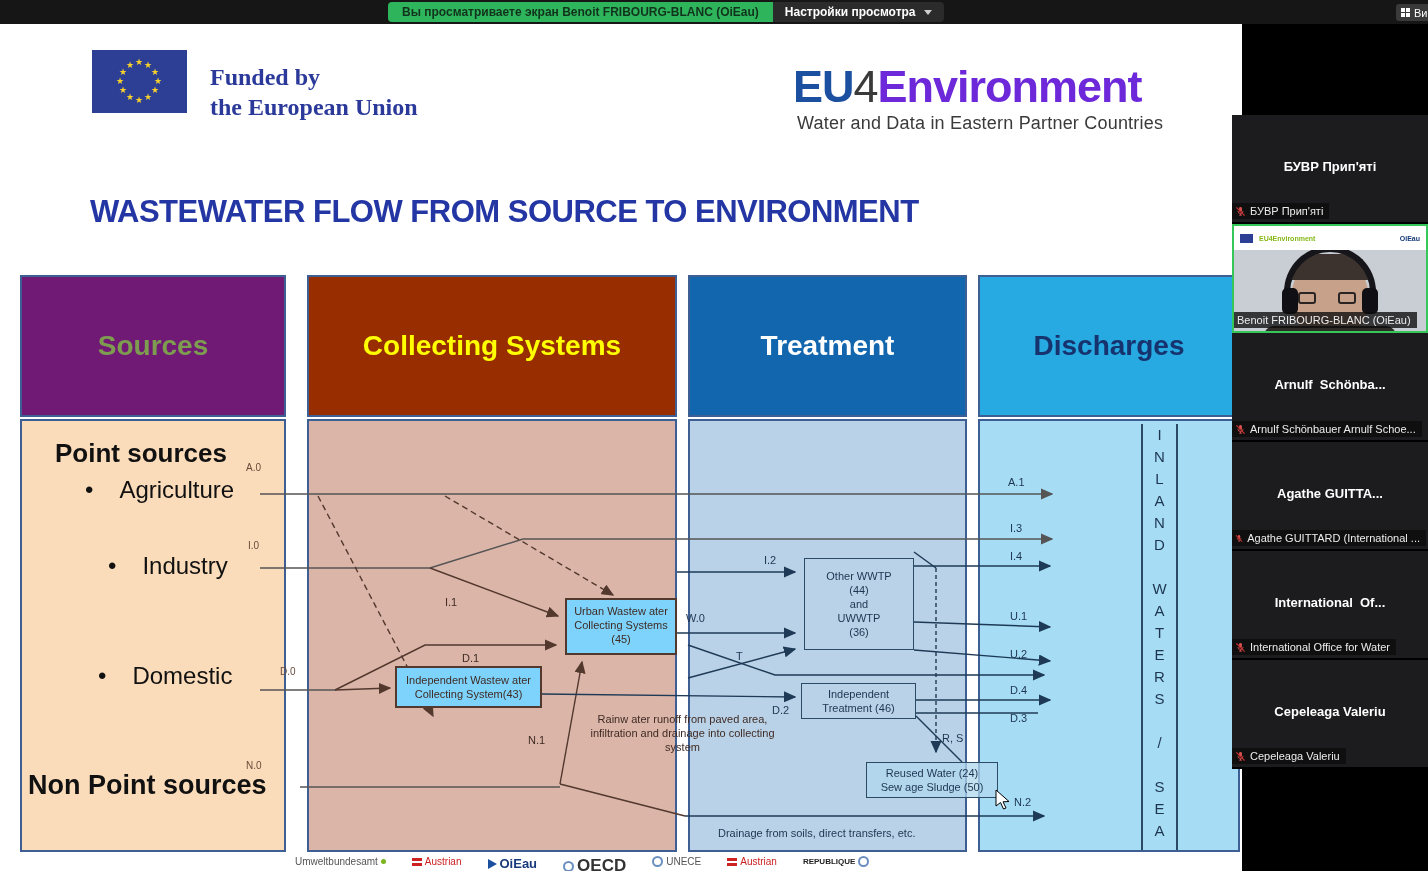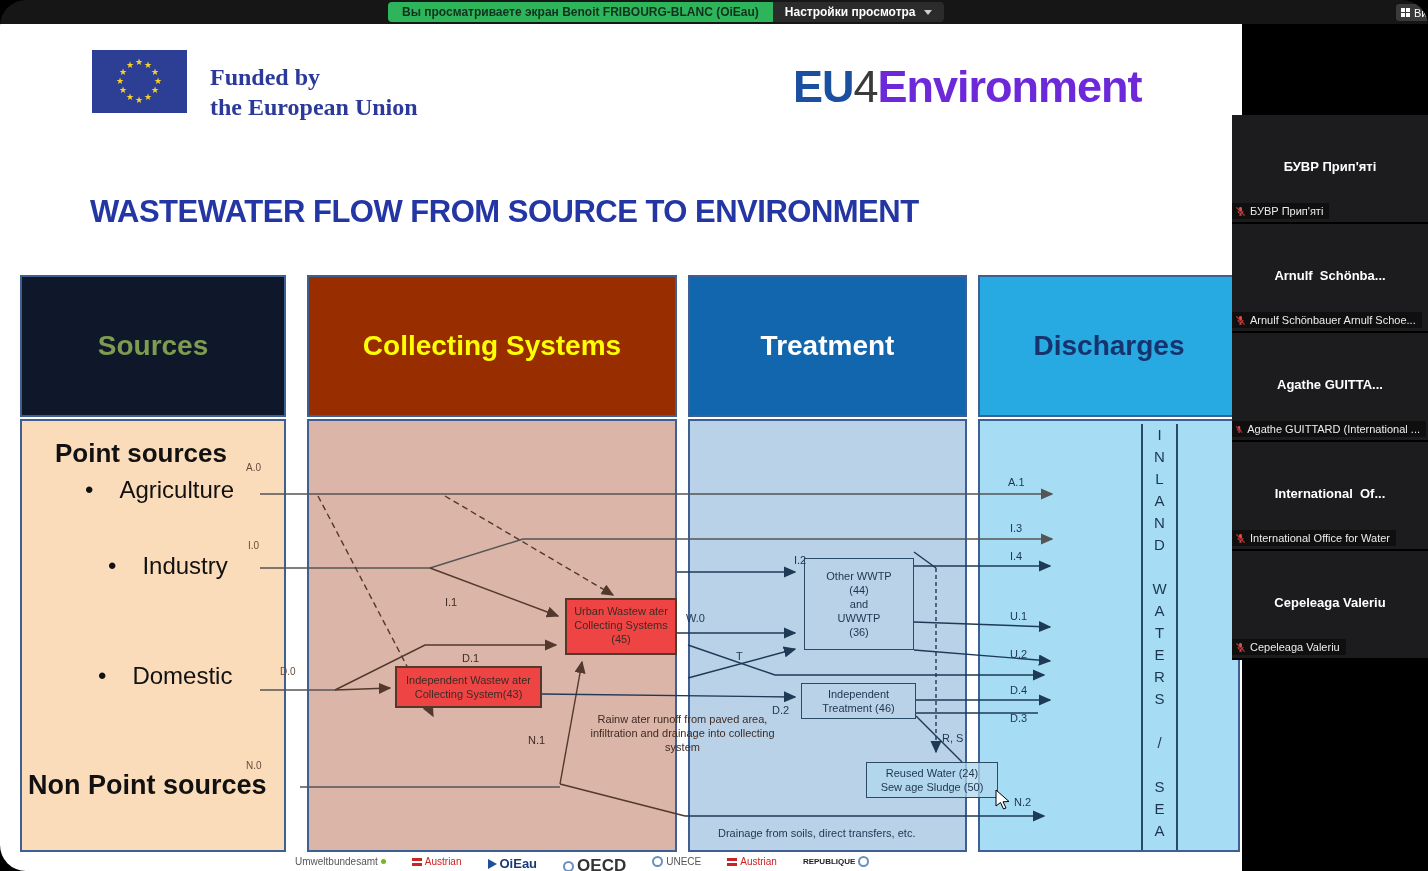--- a/index.html
+++ b/index.html
@@ -1,17 +1,17 @@
 <!DOCTYPE html>
 <html><head>
 <meta charset="utf-8">
 <style>
   html,body{margin:0;padding:0;background:#000;}
   .screen{position:relative;width:1428px;height:871px;background:#000;overflow:hidden;
-          font-family:"Liberation Sans","DejaVu Sans",sans-serif;border-radius:26px;}
+          font-family:"Liberation Sans","DejaVu Sans",sans-serif;}
   
   .topbar{position:absolute;left:0;top:0;width:1428px;height:24px;background:#161616;}
   .share-banner{position:absolute;left:388px;top:2px;height:20px;display:flex;}
   .share-banner .green{background:#2eb55c;color:#11321c;font-size:12px;font-weight:bold;
       display:flex;align-items:center;padding:0 14px;border-radius:4px 0 0 4px;}
   .share-banner .dark{background:#2b2b2b;color:#fff;font-size:12px;font-weight:bold;
       display:flex;align-items:center;gap:8px;padding:0 12px;border-radius:0 4px 4px 0;}
   .chev{width:0;height:0;border-left:4px solid transparent;border-right:4px solid transparent;
       border-top:5px solid #cfcfcf;}
   .view-btn{position:absolute;left:1396px;top:4px;height:17px;width:40px;background:#3a3a3a;
@@ -27,37 +27,37 @@
   .euflag{left:92px;top:26px;width:95px;height:63px;background:#2c3f94;}
   .funded{left:210px;top:38px;color:#2b3a9a;font-weight:bold;font-size:24px;line-height:30px;font-family:Liberation Serif, serif;}
   
   .brand{left:793px;top:40px;font-weight:bold;font-size:45px;line-height:45px;letter-spacing:-1px;}
   .brand .eu{color:#1b4fa0;}.brand .four{color:#3a3a3a;font-weight:400;}.brand .env{color:#6d28d9;}
   .brand-sub{left:797px;top:89px;color:#3a3a3a;font-size:18px;letter-spacing:.2px;}
   .title{left:90px;top:170px;color:#2336a4;font-weight:bold;font-size:31px;letter-spacing:-.5px;}
   
   .col{border:2px solid #3d5f94;box-sizing:border-box;}
   .hdr{display:flex;align-items:center;justify-content:center;font-weight:bold;font-size:28px;}
-  .src-h{left:20px;top:251px;width:266px;height:142px;background:#0f172a;color:#7d9c50;}
+  .src-h{left:20px;top:251px;width:266px;height:142px;background:#701a75;color:#7d9c50;}
   .col-h{left:307px;top:251px;width:370px;height:142px;background:#982e00;color:#ffff00;}
   .trt-h{left:688px;top:251px;width:279px;height:142px;background:#1166ad;color:#fff;}
   .dis-h{left:978px;top:251px;width:262px;height:142px;background:#27a9e1;color:#16336e;}
   .src-b{left:20px;top:395px;width:266px;height:433px;background:#fbdcba;}
   .col-b{left:307px;top:395px;width:370px;height:433px;background:#dbb5a8;}
   .trt-b{left:688px;top:395px;width:279px;height:433px;background:#b9d2e8;}
   .dis-b{left:978px;top:395px;width:262px;height:433px;background:#a6ddf5;}
   
   .pt{left:55px;top:414px;font-size:26px;font-weight:bold;color:#111;}
   .bullet{font-size:24px;color:#111;}
   .bullet::before{content:"•";margin-right:26px;}
   .npt{left:28px;top:746px;font-size:27px;font-weight:bold;color:#111;white-space:nowrap;z-index:3;}
   .code{font-size:10px;color:#6b4a3a;z-index:3;}
   
   .dbox{box-sizing:border-box;text-align:center;white-space:pre-line;z-index:3;}
-  .brown{border:2px solid #53382e;color:#3f2b24;background:#ef4444;font-size:11px;line-height:14px;}
+  .brown{border:2px solid #53382e;color:#3f2b24;background:#7dd3fc;font-size:11px;line-height:14px;}
   .navy{border:1.5px solid #2b4a66;color:#1e3550;background:#b9d2e8;font-size:11px;line-height:14px;}
   .note{font-size:11px;line-height:14px;white-space:pre-line;z-index:3;}
   .flab{font-size:11px;z-index:3;}
   .lab-n{color:#1e3550;}.lab-b{color:#3f2b24;}
   .inland{left:1141px;top:400px;width:33px;height:426px;border-left:2px solid #2b4a66;border-right:2px solid #2b4a66;
       color:#1e3550;font-size:15px;line-height:22px;text-align:center;white-space:pre-line;z-index:3;}
   svg.flow{position:absolute;left:0;top:0;z-index:2;}
   
   .footer{left:295px;top:832px;width:700px;height:20px;display:flex;gap:26px;align-items:flex-start;
       font-size:10px;color:#555;white-space:nowrap;z-index:4;}
@@ -131,20 +131,21 @@
             <text x="38" y="18">★</text>
         </g>
       </svg>
     </div>
     <div class="abs funded">
       <div>Funded by</div>
       <div>the European Union</div>
     </div>
 
     <div class="abs brand"><span class="eu">EU</span><span class="four">4</span><span class="env">Environment</span></div>
+    <div class="abs brand-sub">Water and Data in Eastern Partner Countries</div>
 
     <div class="abs title">WASTEWATER FLOW FROM SOURCE TO ENVIRONMENT</div>
 
     <div class="abs col hdr src-h">Sources</div>
     <div class="abs col hdr col-h">Collecting Systems</div>
     <div class="abs col hdr trt-h">Treatment</div>
     <div class="abs col hdr dis-h">Discharges</div>
 
     <div class="abs col src-b"></div>
     <div class="abs col col-b"></div>
@@ -223,21 +224,21 @@
 
     <div class="abs dbox navy" style="left:804px;top:534px;width:110px;height:92px;padding-top:10px;">Other WWTP
 (44)
 and
 UWWTP
 (36)</div>
     <div class="abs dbox navy" style="left:801px;top:659px;width:115px;height:36px;padding-top:3px;">Independent
 Treatment (46)</div>
     <div class="abs dbox navy" style="left:866px;top:738px;width:132px;height:36px;padding-top:3px;background:rgba(176,215,238,.75);">Reused Water (24)
 Sew age Sludge (50)</div>
-    <span class="abs flab lab-n" style="left:794px;top:530px;">I.2</span>
+    <span class="abs flab lab-n" style="left:764px;top:530px;">I.2</span>
     <span class="abs flab lab-n" style="left:686px;top:588px;">W.0</span>
     <span class="abs flab lab-n" style="left:736px;top:626px;">T</span>
     <span class="abs flab lab-n" style="left:772px;top:680px;">D.2</span>
     <span class="abs flab lab-n" style="left:942px;top:708px;">R, S</span>
     <div class="abs note lab-n" style="left:718px;top:802px;width:250px;">Drainage from soils, direct transfers, etc.</div>
 
     <span class="abs flab lab-n" style="left:1008px;top:452px;">A.1</span>
     <span class="abs flab lab-n" style="left:1010px;top:498px;">I.3</span>
     <span class="abs flab lab-n" style="left:1010px;top:526px;">I.4</span>
     <span class="abs flab lab-n" style="left:1010px;top:586px;">U.1</span>
@@ -308,20 +309,38 @@
       <div class="ntag">
         <svg width="11" height="11" viewBox="0 0 12 12">
             <rect x="4.4" y="1" width="3.2" height="5.6" rx="1.6" fill="#d95050"></rect>
             <path d="M3.2 5.4a2.8 2.8 0 0 0 5.6 0M6 8.2V10M4.5 10h3" stroke="#d95050" stroke-width="1" fill="none"></path>
             <path d="M1.5 1.5 L10.5 10.5" stroke="#c03030" stroke-width="1.5"></path>
           </svg>
         <span>БУВР Прип'яті</span>
       </div>
     </div>
 
+    <div class="tile video">
+      <div class="head"></div>
+      <div class="hair"></div>
+      <div class="band"></div>
+      <div class="cup" style="left:48px;"></div>
+      <div class="cup" style="left:128px;"></div>
+      <div class="glass" style="left:64px;"></div>
+      <div class="glass" style="left:104px;"></div>
+      <div class="shou"></div>
+      <div class="vbanner">
+        <span class="vb-eu"></span>
+        <span class="vb-brand">EU4Environment</span>
+        <span class="vb-oieau">OiEau</span>
+      </div>
+      <div class="ntag">
+        <span>Benoit FRIBOURG-BLANC (OiEau)</span>
+      </div>
+    </div>
 
     <div class="tile">
       <div class="pname">Arnulf  Schönba...</div>
       <div class="ntag">
         <svg width="11" height="11" viewBox="0 0 12 12">
             <rect x="4.4" y="1" width="3.2" height="5.6" rx="1.6" fill="#d95050"></rect>
             <path d="M3.2 5.4a2.8 2.8 0 0 0 5.6 0M6 8.2V10M4.5 10h3" stroke="#d95050" stroke-width="1" fill="none"></path>
             <path d="M1.5 1.5 L10.5 10.5" stroke="#c03030" stroke-width="1.5"></path>
           </svg>
         <span>Arnulf Schönbauer Arnulf Schoe...</span>

